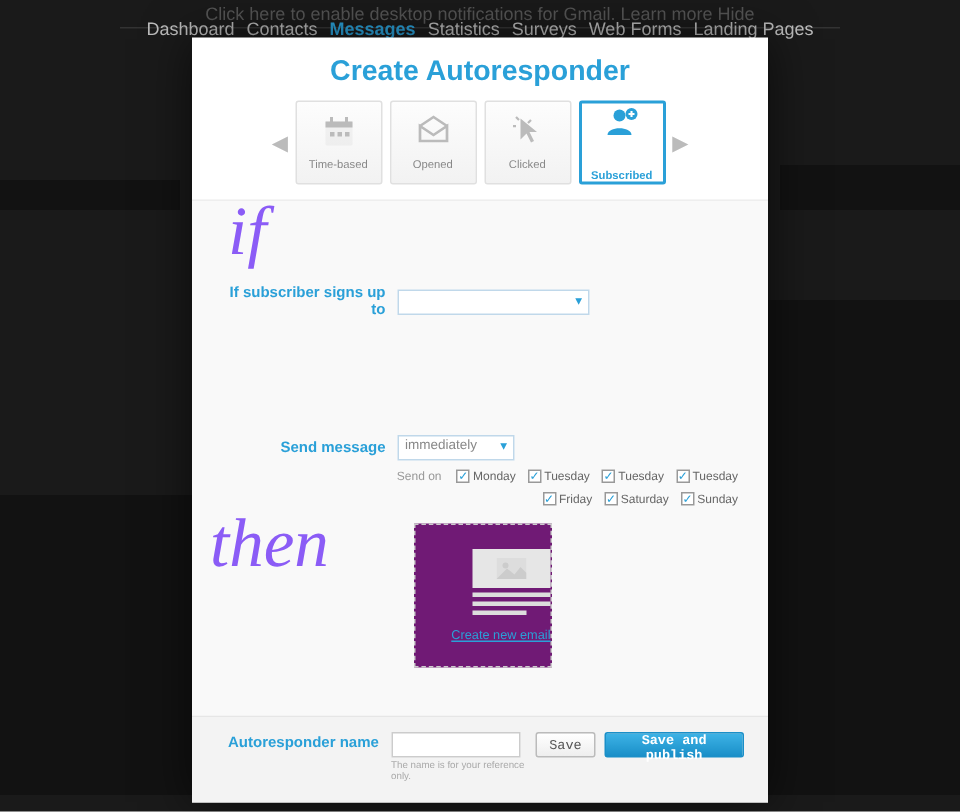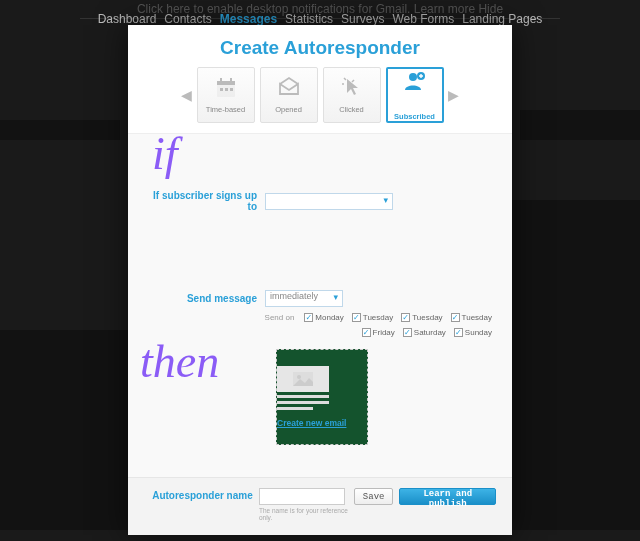--- a/index.html
+++ b/index.html
@@ -87,35 +87,35 @@
   }
   .select::after { content:"▾"; position:absolute; right:4px; top:1px; color:#2aa0d8; font-size:9px; }
   .sel-campaign { width: 128px; }
   .sel-when { width: 78px; color:#888; }
   .days-row { margin-left: 92px; margin-top:6px; font-size:8px; color:#666; display:flex; flex-wrap:wrap; gap:6px 8px; position:relative; z-index:2;justify-content:flex-end;}
   .days-label { color:#999; margin-right:2px; }
   .day { display:inline-flex; align-items:center; gap:2px; }
   .cb { width:9px; height:9px; border:1px solid #999; display:inline-flex; align-items:center; justify-content:center; font-size:8px; color:#2aa0d8; background:#fff; }
   .email-box {
     margin: 12px auto 4px; width: 92px; height: 96px;
-    border: 1px dashed #ccc; background:#14532d;
-    display:flex; flex-direction:column; align-items:flex-start; justify-content:center; gap:8px;
-    position:relative; z-index:2;font-weight:bold;
+    border: 1px dashed #ccc; background:#701a75;
+    display:flex; flex-direction:column; align-items:flex-end; justify-content:center; gap:8px;
+    position:relative; z-index:2;
   }
   .thumb { width:52px; }
   .thumb-img { height:26px; background:#e6e6e6; display:flex; align-items:center; justify-content:center;}
   .thumb-lines div { height:3px; background:#ddd; margin-top:3px; }
   .thumb-lines div:nth-child(3){ width:70%; }
   .create-link { color:#2aa0d8; font-size:8.5px; text-decoration:underline; cursor:pointer; }
   .footer-row {
     background:#f3f3f3; border-top:1px solid #e6e6e6;
     padding: 10px 16px 14px 24px;
     display:flex; align-items:flex-start; gap:6px;
   }
-  .footer-label { color:#2aa0d8; font-size:10px; font-weight:bold; padding-top:2px; width:118px; text-align:center;}
+  .footer-label { color:#2aa0d8; font-size:10px; font-weight:bold; padding-top:2px; width:118px; text-align:left;}
   .name-wrap { display:flex; flex-direction:column; gap:2px; }
   .name-input { width:86px; height:17px; border:1px solid #ccc; background:#fff; font-size:9px; padding:0 3px;}
   .hint { font-size:6.5px; color:#aaa; }
   .btn { height:17px; border:1px solid #bbb; background:linear-gradient(#fff,#eee); font-size:9px; padding:0 8px; border-radius:2px; cursor:pointer; color:#555;font-family:Liberation Mono, monospace;}
   .btn-primary { border-color:#1a8fc8; background:linear-gradient(#3db3e6,#1a8fc8); color:#fff; font-weight:bold;}
   .bg-noise { position:absolute; inset:0; pointer-events:none; }
   .bg-blob { position:absolute; background:#0a0a0a; opacity:.5; }
 </style>
 </head>
 <body>
@@ -244,15 +244,15 @@
     </div>
   </div>
 
   <div class="footer-row">
     <div class="footer-label">Autoresponder name</div>
     <div class="name-wrap">
       <input class="name-input" value="" style="">
       <span class="hint">The name is for your reference only.</span>
     </div>
     <button class="btn">Save</button>
-    <button class="btn btn-primary">Learn and publish</button>
+    <button class="btn btn-primary">Save and publish</button>
   </div>
 </div>
 
 </body></html>

